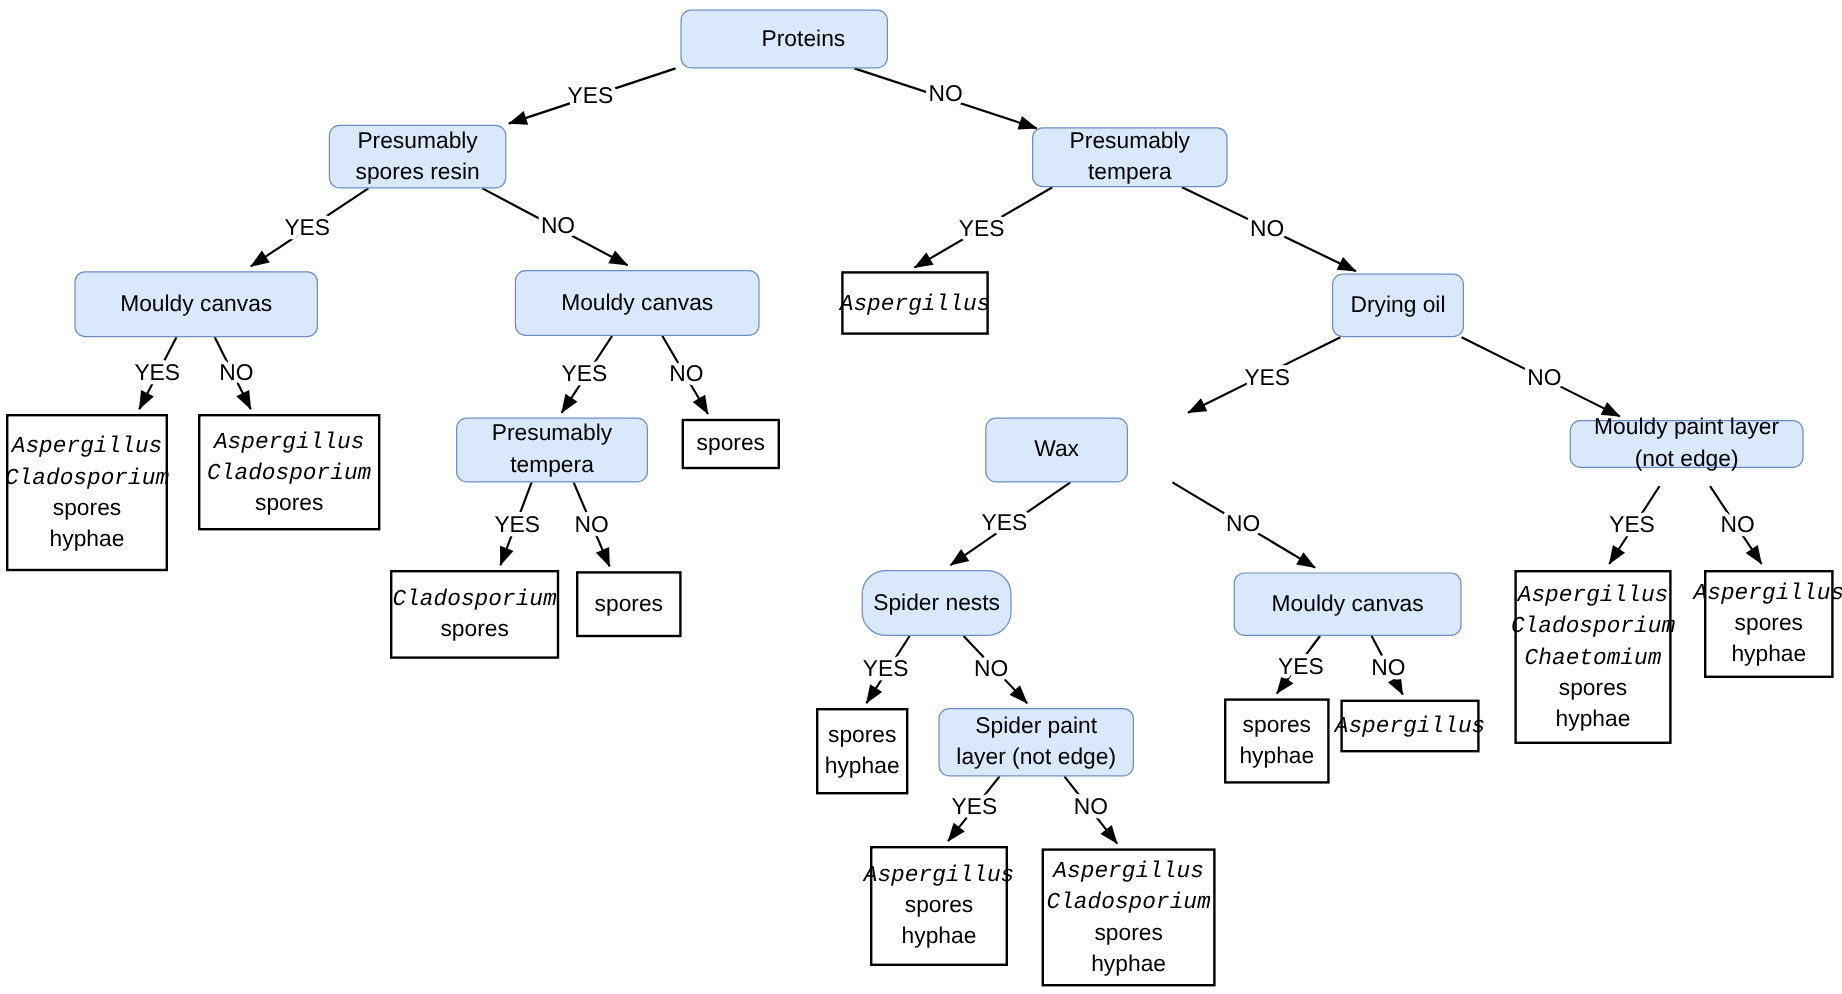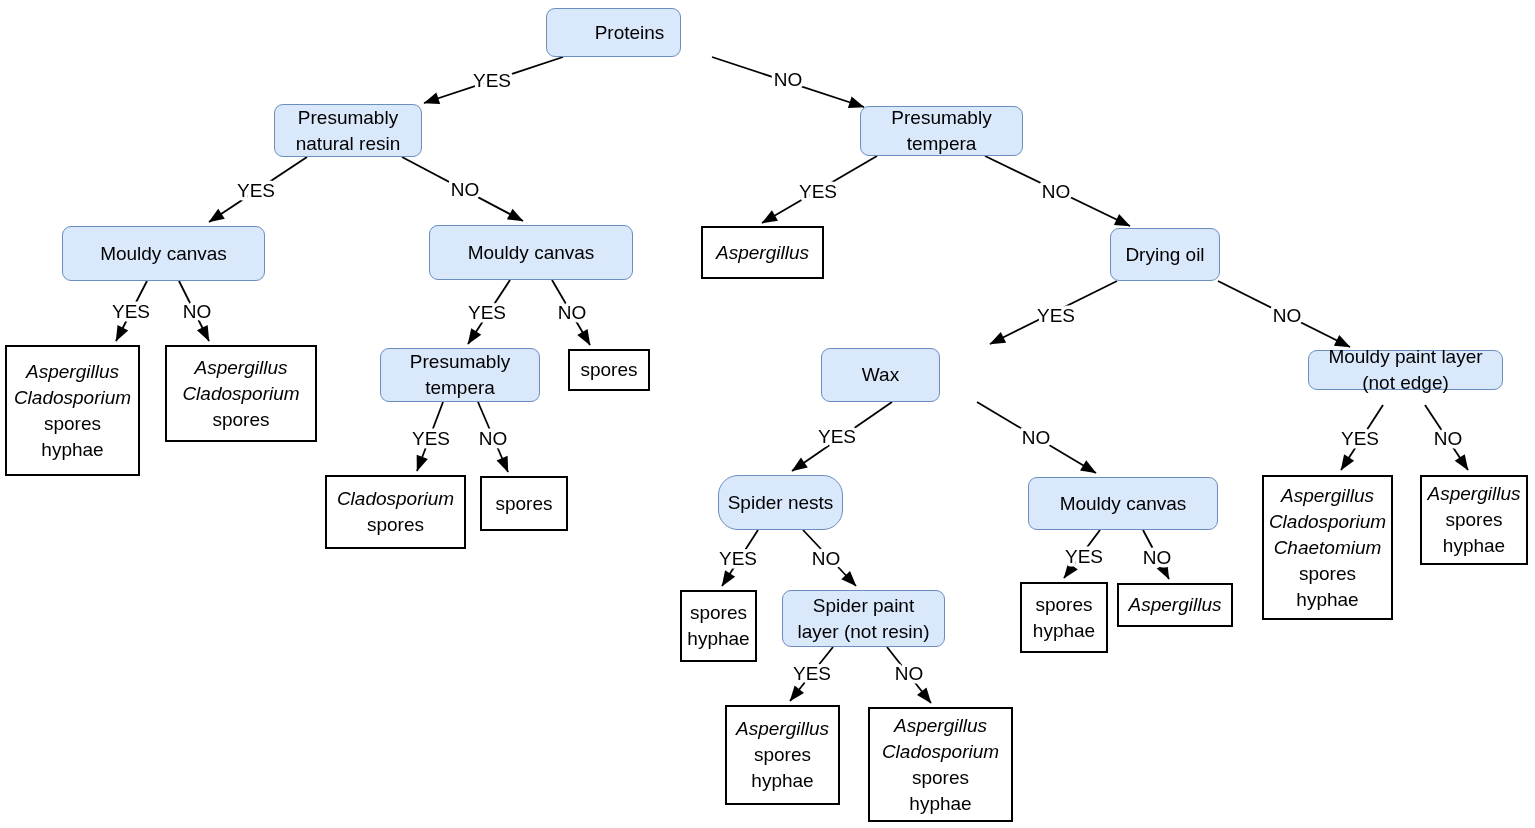--- a/index.html
+++ b/index.html
@@ -5,21 +5,21 @@
   html,body{margin:0;padding:0;background:#ffffff;}
   body{width:1535px;height:828px;font-family:"Liberation Sans",sans-serif;}
   .canvas{position:relative;width:1535px;height:828px;background:#ffffff;overflow:hidden;}
   svg.edges-layer{position:absolute;left:0;top:0;width:1535px;height:828px;}
   .nodes-layer{position:absolute;left:0;top:0;width:1535px;height:828px;pointer-events:none;}
   .node{position:absolute;display:flex;flex-direction:column;align-items:center;justify-content:center;
         text-align:center;font-size:19px;line-height:26px;color:#000;box-sizing:border-box;
         white-space:nowrap;}
   .node.decision{background:#dae8fc;border:1.6px solid #6c8ebf;border-radius:9px;}
   .node.result{background:#ffffff;border:2px solid #000000;}
-  .italic{font-style:italic;}
+  .italic{font-style:italic;font-family:Liberation Mono, monospace;}
   .edge-line{stroke:#000000;stroke-width:1.8;fill:none;}
   .edge-label{font-size:19px;font-family:"Liberation Sans",sans-serif;fill:#000000;
               text-anchor:middle;paint-order:stroke;stroke:#ffffff;stroke-width:7px;stroke-linejoin:round;}
 </style>
 </head>
 <body>
 
 <div class="canvas">
   <svg class="edges-layer" id="edges" width="1535" height="828" viewBox="0 0 1535 828" xmlns="http://www.w3.org/2000/svg">
     <defs>
@@ -70,26 +70,26 @@
       <text x="738" y="558" class="edge-label" dominant-baseline="central">YES</text>
       <text x="826" y="558" class="edge-label" dominant-baseline="central">NO</text>
       <text x="812" y="673" class="edge-label" dominant-baseline="central">YES</text>
       <text x="909" y="673" class="edge-label" dominant-baseline="central">NO</text>
       <text x="1084" y="556" class="edge-label" dominant-baseline="central">YES</text>
       <text x="1157" y="557" class="edge-label" dominant-baseline="central">NO</text>
       <text x="1360" y="438" class="edge-label" dominant-baseline="central">YES</text>
       <text x="1448" y="438" class="edge-label" dominant-baseline="central">NO</text>
     </svg>
   <div class="nodes-layer" id="nodes">
-      <div class="node decision" style="left: 546px; top: 8px; width: 135px; height: 49px; padding-left: 32px;">
+      <div class="node decision" style="left: 567px; top: 8px; width: 173px; height: 49px; padding-left: 32px;">
         <span>Proteins</span>
       </div>
       <div class="node decision" style="left: 274px; top: 104px; width: 148px; height: 53px;">
         <span>Presumably</span>
-        <span>natural resin</span>
+        <span>spores resin</span>
       </div>
       <div class="node decision" style="left: 860px; top: 106px; width: 163px; height: 50px;">
         <span>Presumably</span>
         <span>tempera</span>
       </div>
       <div class="node decision" style="left: 62px; top: 226px; width: 203px; height: 55px;">
         <span>Mouldy canvas</span>
       </div>
       <div class="node decision" style="left: 429px; top: 225px; width: 204px; height: 55px;">
         <span>Mouldy canvas</span>
@@ -133,21 +133,21 @@
       </div>
       <div class="node decision" style="left: 1028px; top: 477px; width: 190px; height: 53px;">
         <span>Mouldy canvas</span>
       </div>
       <div class="node result" style="left: 680px; top: 590px; width: 77px; height: 72px;">
         <span>spores</span>
         <span>hyphae</span>
       </div>
       <div class="node decision" style="left: 782px; top: 590px; width: 163px; height: 57px;">
         <span>Spider paint</span>
-        <span>layer (not resin)</span>
+        <span>layer (not edge)</span>
       </div>
       <div class="node result" style="left: 725px; top: 705px; width: 115px; height: 100px;">
         <span class="italic">Aspergillus</span>
         <span>spores</span>
         <span>hyphae</span>
       </div>
       <div class="node result" style="left: 868px; top: 707px; width: 145px; height: 115px;">
         <span class="italic">Aspergillus</span>
         <span class="italic">Cladosporium</span>
         <span>spores</span>

